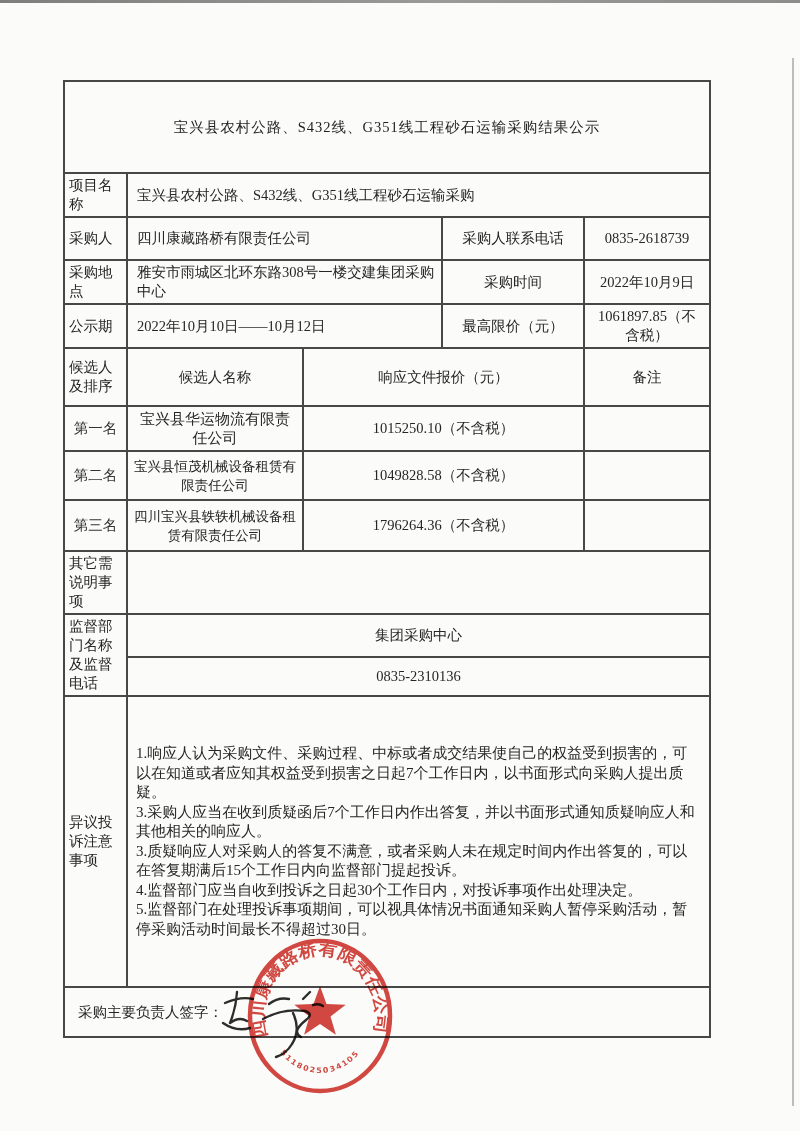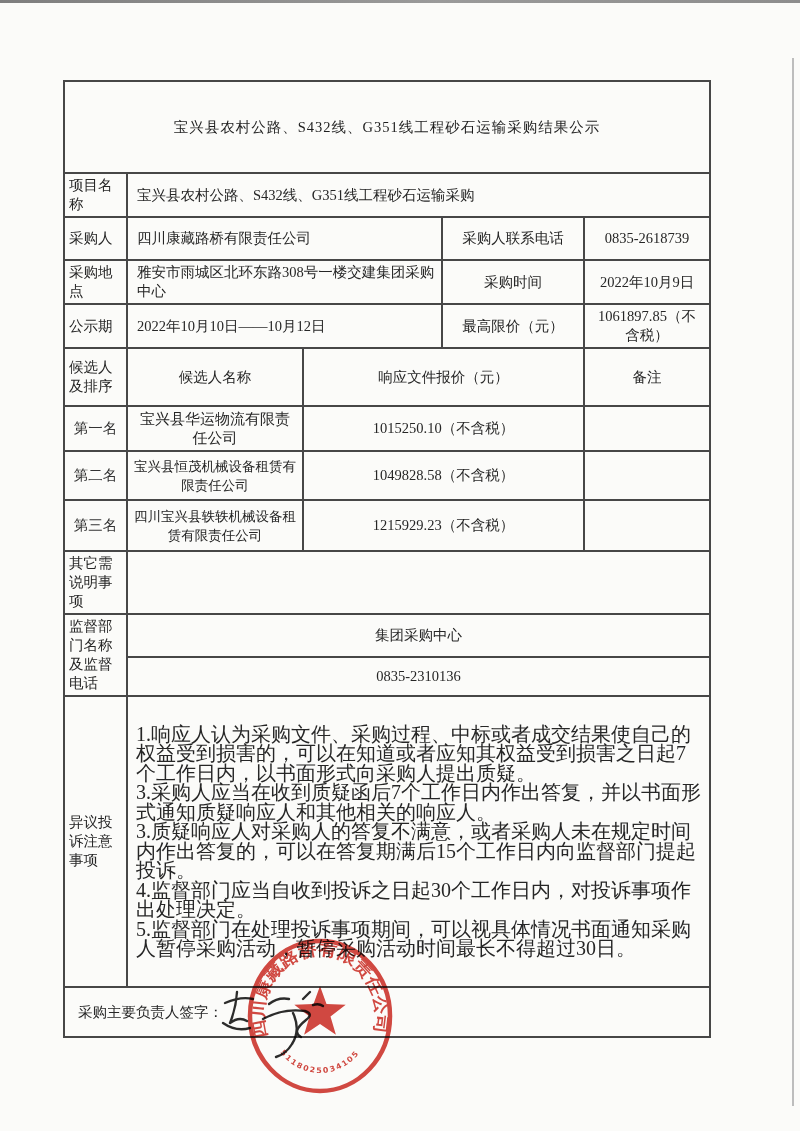--- a/index.html
+++ b/index.html
@@ -40,21 +40,21 @@
     font-weight:700;
     line-height:40px;
     letter-spacing:1px;
     padding:0 26px !important;
     color:#1e1e1e;
   }
   .lbl{text-align:left;padding:2px 4px !important;margin-left:32px;}
   .ctr{text-align:center;}
   .val{text-align:left;padding-left:9px !important;}
   .rank{text-align:center;font-size:13.5px;color:#333;}
-  .objection-cell p{margin:0;font-size:20px;line-height:19.5px;text-align:left;}
+  .objection-cell p{margin:0;font-size:15px;line-height:19.5px;text-align:left;}
   .sig-cell{padding-left:13px !important;font-size:15px;border-radius:21px;}
   .stamp-svg{
     position:absolute;left:245px;top:937px;width:150px;height:158px;
     mix-blend-mode:multiply;opacity:.88;
   }
   .signature-svg{
     position:absolute;left:213px;top:983px;width:130px;height:90px;
     mix-blend-mode:multiply;opacity:.92;
   }
 </style>
@@ -122,21 +122,21 @@
   <tr style="height:49px">
     <td class="rank">第二名</td>
     <td class="ctr" style="font-size:13.5px">宝兴县恒茂机械设备租赁有限责任公司</td>
     <td colspan="2" class="ctr">1049828.58（不含税）</td>
     <td class="ctr"></td>
   </tr>
 
   <tr style="height:51px">
     <td class="rank">第三名</td>
     <td class="ctr" style="font-size:13.5px">四川宝兴县轶轶机械设备租赁有限责任公司</td>
-    <td colspan="2" class="ctr">1215929.23（不含税）</td>
+    <td colspan="2" class="ctr">1796264.36（不含税）</td>
     <td class="ctr"></td>
   </tr>
 
   <tr style="height:62px">
     <th class="lbl">其它需说明事项</th>
     <td colspan="4" class="val"></td>
   </tr>
 
   <tr style="height:42px">
     <th class="lbl" rowspan="2">监督部门名称及监督电话</th>

